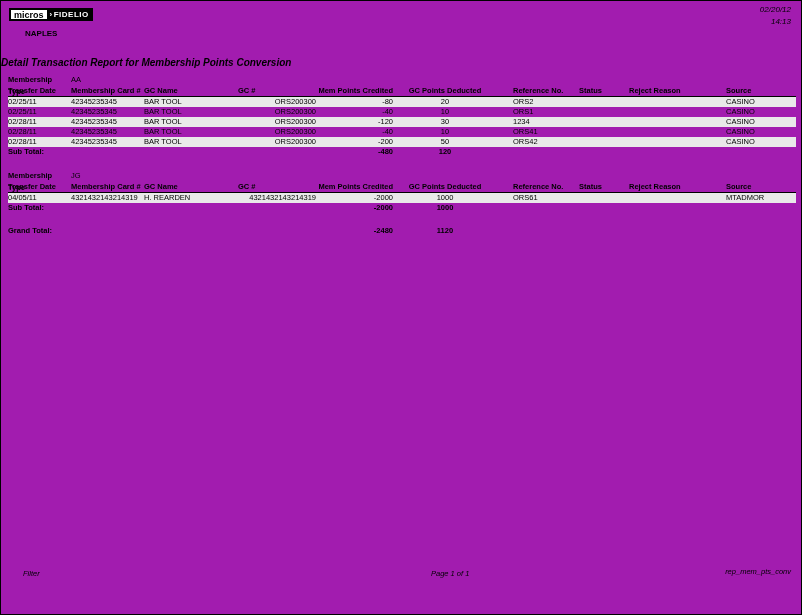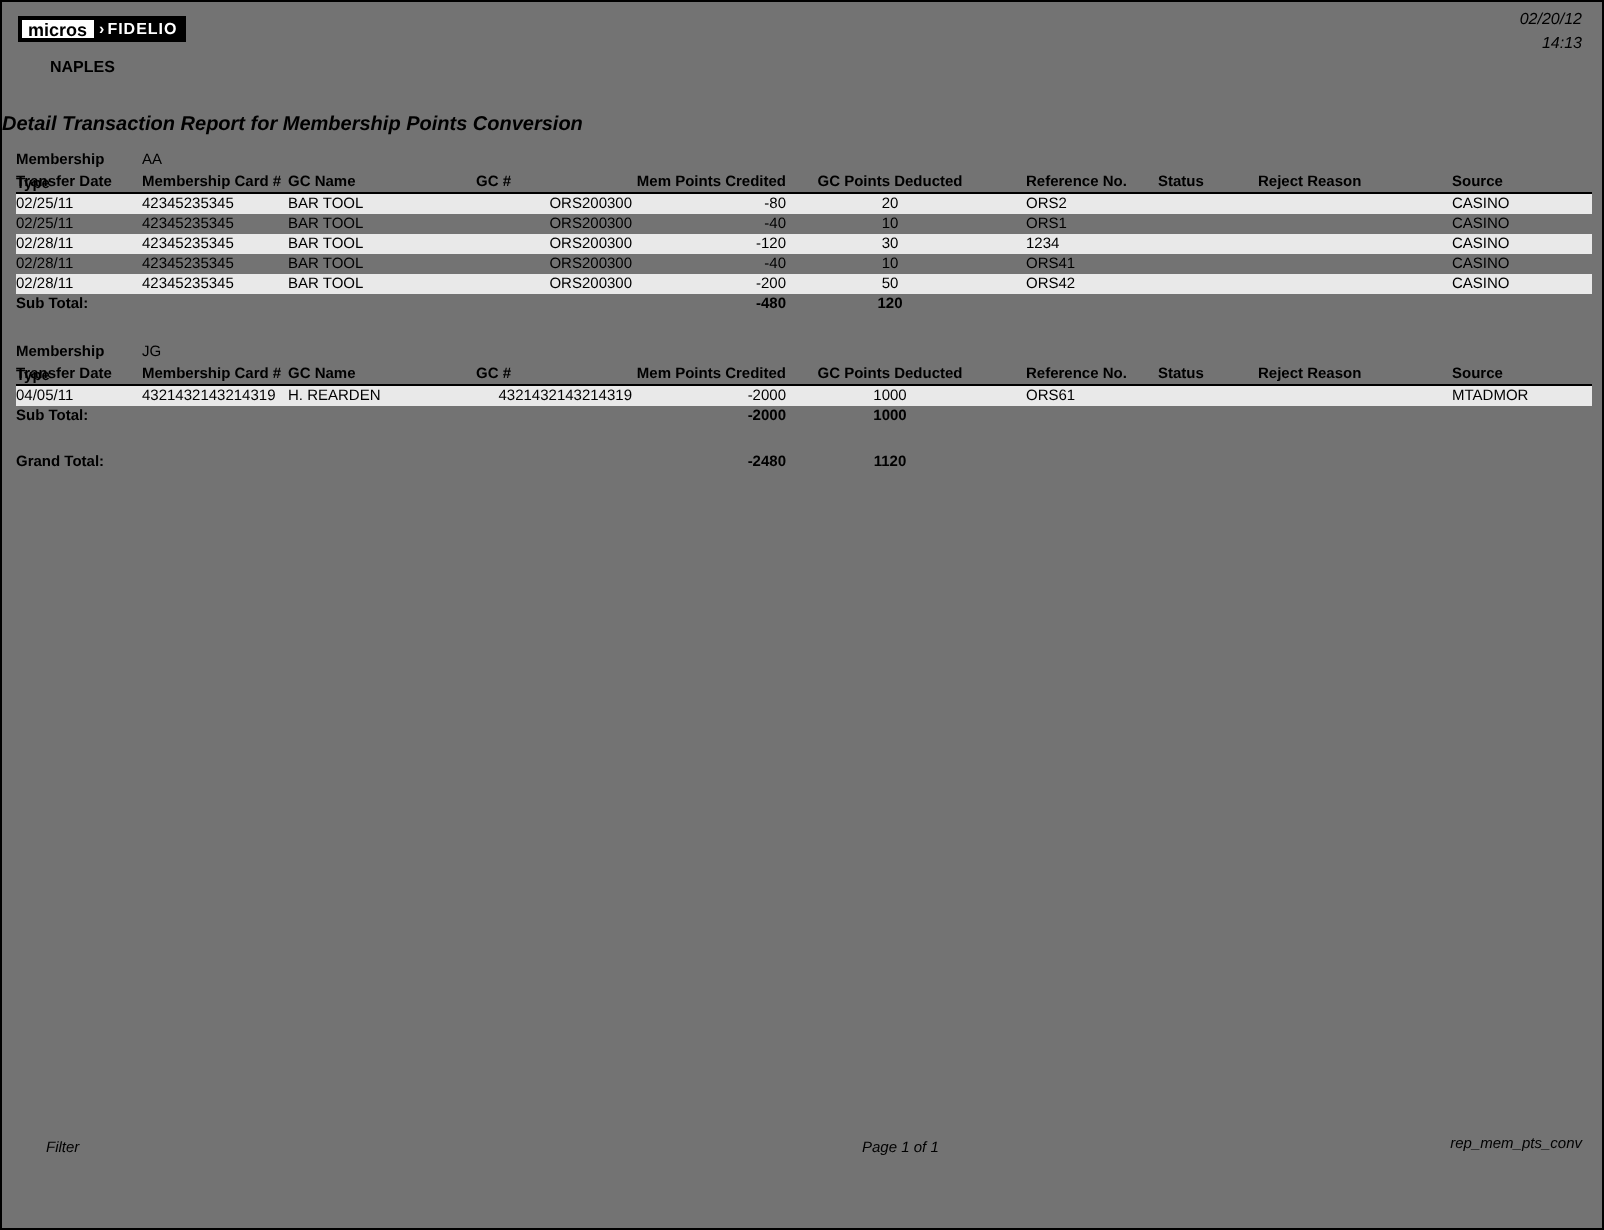--- a/index.html
+++ b/index.html
@@ -1,21 +1,21 @@
 <!DOCTYPE html>
 <html><head>
 <meta charset="utf-8">
 <style>
   * { margin:0; padding:0; box-sizing:border-box; }
   html,body { width:802px; height:615px; }
   body {
     position:relative; background:#fff; color:#000;
     font-family:"Liberation Sans", sans-serif;
   }
-  .page { position:absolute; inset:0; border:1px solid #000; background:#737373; overflow:hidden; }
+  .page { position:absolute; inset:0; border:1px solid #000; background:#a21caf; overflow:hidden; }
 
   
   .logo { position:absolute; top:7px; left:8px; display:flex; align-items:stretch; height:13px; }
   .logo-micros { display:flex; align-items:center; border:2px solid #000; background:#fff;
                  font-weight:bold; font-size:9px; padding:0 3px; }
   .logo-fidelio { display:flex; align-items:center; background:#000; color:#fff;
                   font-weight:bold; font-size:8px; padding:0 4px 0 1px; letter-spacing:.5px; }
   .logo-arrow { font-size:8px; margin-right:1px; font-weight:bold; }
   .property { position:absolute; top:28px; left:24px; font-weight:bold; font-size:8px; }
   .office-title { position:absolute; top:5px; left:0; right:0; text-align:center;

